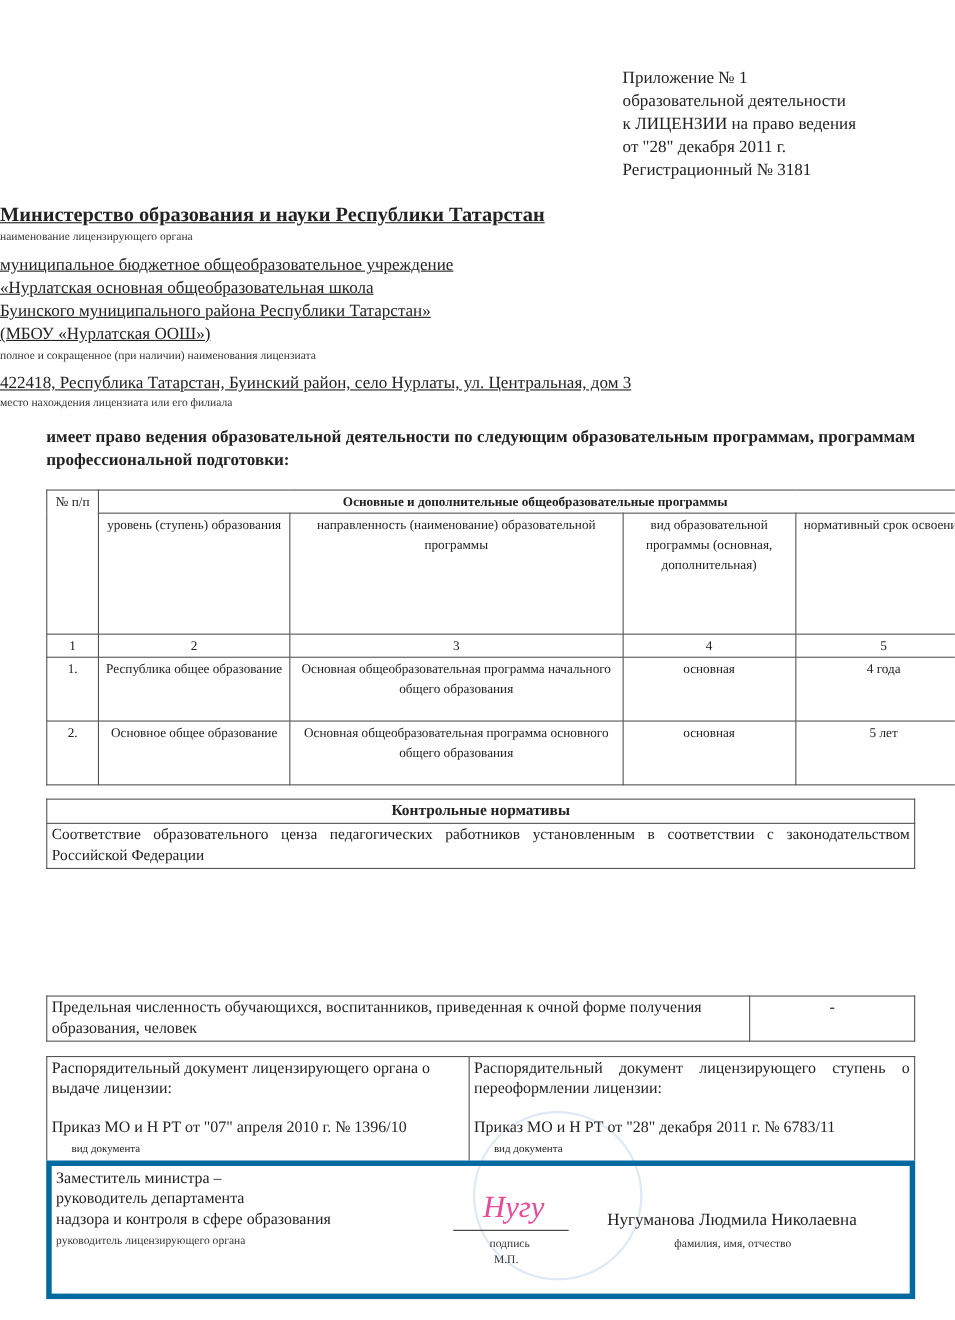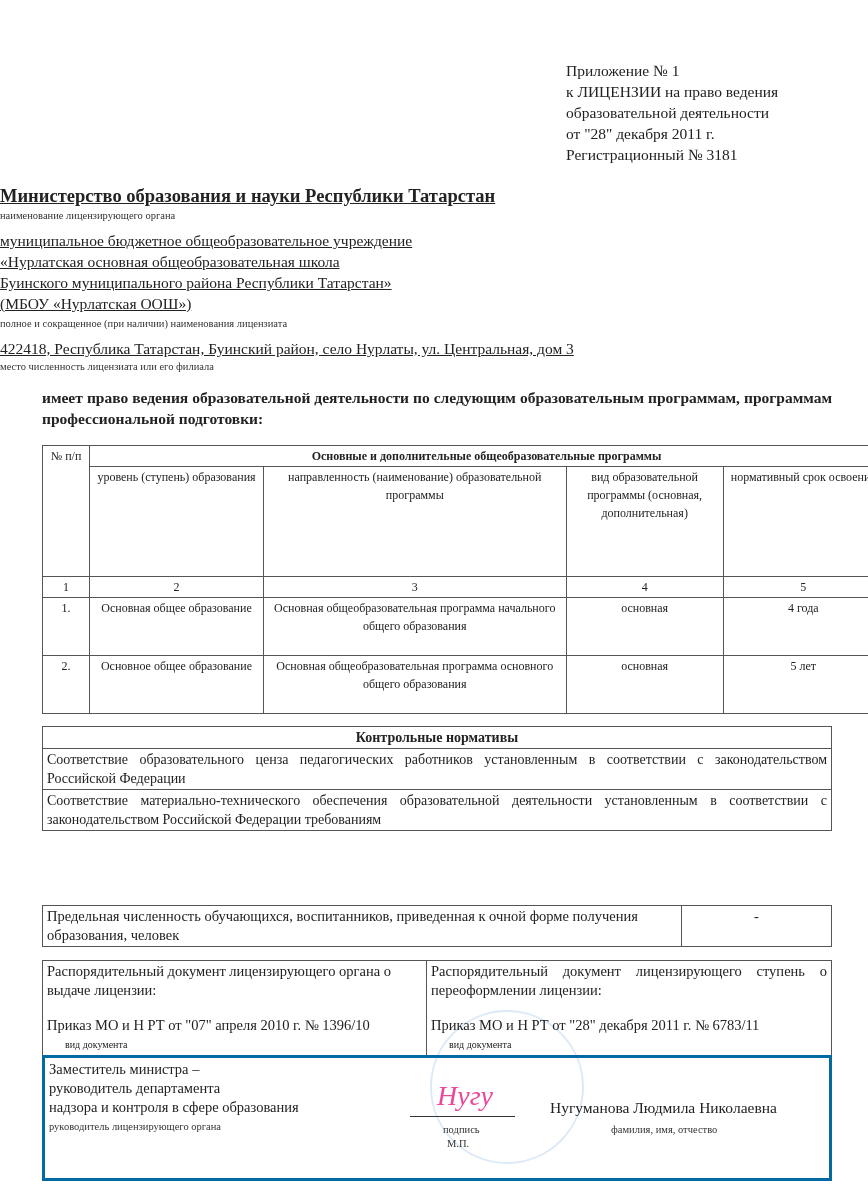--- a/index.html
+++ b/index.html
@@ -22,50 +22,50 @@
   .prog { left: 42px; top: 445px; width: 842px; font-size: 12px; line-height: 18px; }
   .prog th.main { font-weight: bold; }
   .prog td, .prog th { text-align: center; }
   .ctrl { left: 42px; top: 726px; width: 790px; font-size: 14px; line-height: 19px; }
   .ctrl th { font-weight: bold; text-align: center; }
   .ctrl td { text-align: justify; }
   .limit { left: 42px; top: 905px; width: 790px; font-size: 14.5px; line-height: 19px; }
   .docs { left: 42px; top: 960px; width: 790px; font-size: 14.5px; line-height: 19px; padding-left: 48px; }
   .docs td { border-bottom: none; }
   .sub-cap { font-size: 10px; padding-left: 18px; }
-  .sign { left: 42px; top: 1055px; width: 790px; height: 126px; border: 3px solid #0369a1; font-size: 14.5px; line-height: 19px; box-sizing: border-box; }
+  .sign { left: 42px; top: 1055px; width: 790px; height: 126px; border: 5px solid #0369a1; font-size: 14.5px; line-height: 19px; box-sizing: border-box; }
   .stamp { left: 430px; top: 1010px; width: 150px; height: 150px; border-radius: 50%; border: 2px solid rgba(120,170,220,0.25); }
   .sigscrawl { color: #ec4899; font-style: italic; font-size: 28px; }
 </style>
 </head>
 <body>
 
 <div class="abs stamp"></div>
 
 <div class="abs appendix">
   <div>Приложение № 1</div>
+  <div>образовательной деятельности</div>
   <div>к ЛИЦЕНЗИИ на право ведения</div>
-  <div>образовательной деятельности</div>
   <div>от "28" декабря 2011 г.</div>
   <div>Регистрационный № 3181</div>
 </div>
 
 <div class="abs ministry center">Министерство образования и науки Республики Татарстан</div>
 <div class="abs caption cap1 center">наименование лицензирующего органа</div>
 
 <div class="abs org center">
   <div>муниципальное бюджетное общеобразовательное учреждение</div>
   <div>«Нурлатская основная общеобразовательная школа</div>
   <div>Буинского муниципального района Республики Татарстан»</div>
   <div>(МБОУ «Нурлатская ООШ»)</div>
 </div>
 <div class="abs caption cap2 center">полное и сокращенное (при наличии) наименования лицензиата</div>
 
 <div class="abs address center">422418, Республика Татарстан, Буинский район, село Нурлаты, ул. Центральная, дом 3</div>
-<div class="abs caption cap3 center">место численность лицензиата или его филиала</div>
+<div class="abs caption cap3 center">место нахождения лицензиата или его филиала</div>
 
 <div class="abs intro">имеет право ведения образовательной деятельности по следующим образовательным программам, программам профессиональной подготовки:</div>
 
 <table class="abs prog">
   <colgroup>
     <col style="width:42px">
       <col style="width:155px">
       <col style="width:270px">
       <col style="width:140px">
       <col style="width:143px">
@@ -83,21 +83,21 @@
   </tr>
   <tr>
     <td>1</td>
     <td>2</td>
     <td>3</td>
     <td>4</td>
     <td>5</td>
   </tr>
   <tr style="height:58px">
     <td>1.</td>
-    <td>Основная общее образование</td>
+    <td>Республика общее образование</td>
     <td>Основная общеобразовательная программа начального общего образования</td>
     <td>основная</td>
     <td>4 года</td>
   </tr>
   <tr style="height:58px">
     <td>2.</td>
     <td>Основное общее образование</td>
     <td>Основная общеобразовательная программа основного общего образования</td>
     <td>основная</td>
     <td>5 лет</td>
@@ -105,23 +105,20 @@
 </tbody>
   </table>
 
 <table class="abs ctrl">
   <tbody>
       <tr>
         <th>Контрольные нормативы</th>
       </tr>
   <tr>
         <td>Соответствие образовательного ценза педагогических работников установленным в соответствии с законодательством Российской Федерации</td>
-      </tr>
-  <tr>
-        <td>Соответствие материально-технического обеспечения образовательной деятельности установленным в соответствии с законодательством Российской Федерации требованиям</td>
       </tr>
 </tbody>
   </table>
 
 <table class="abs limit">
   <tbody>
       <tr>
     <td style="width:630px">Предельная численность обучающихся, воспитанников, приведенная к очной форме получения образования, человек</td>
     <td style="text-align:center">-</td>
   </tr>

